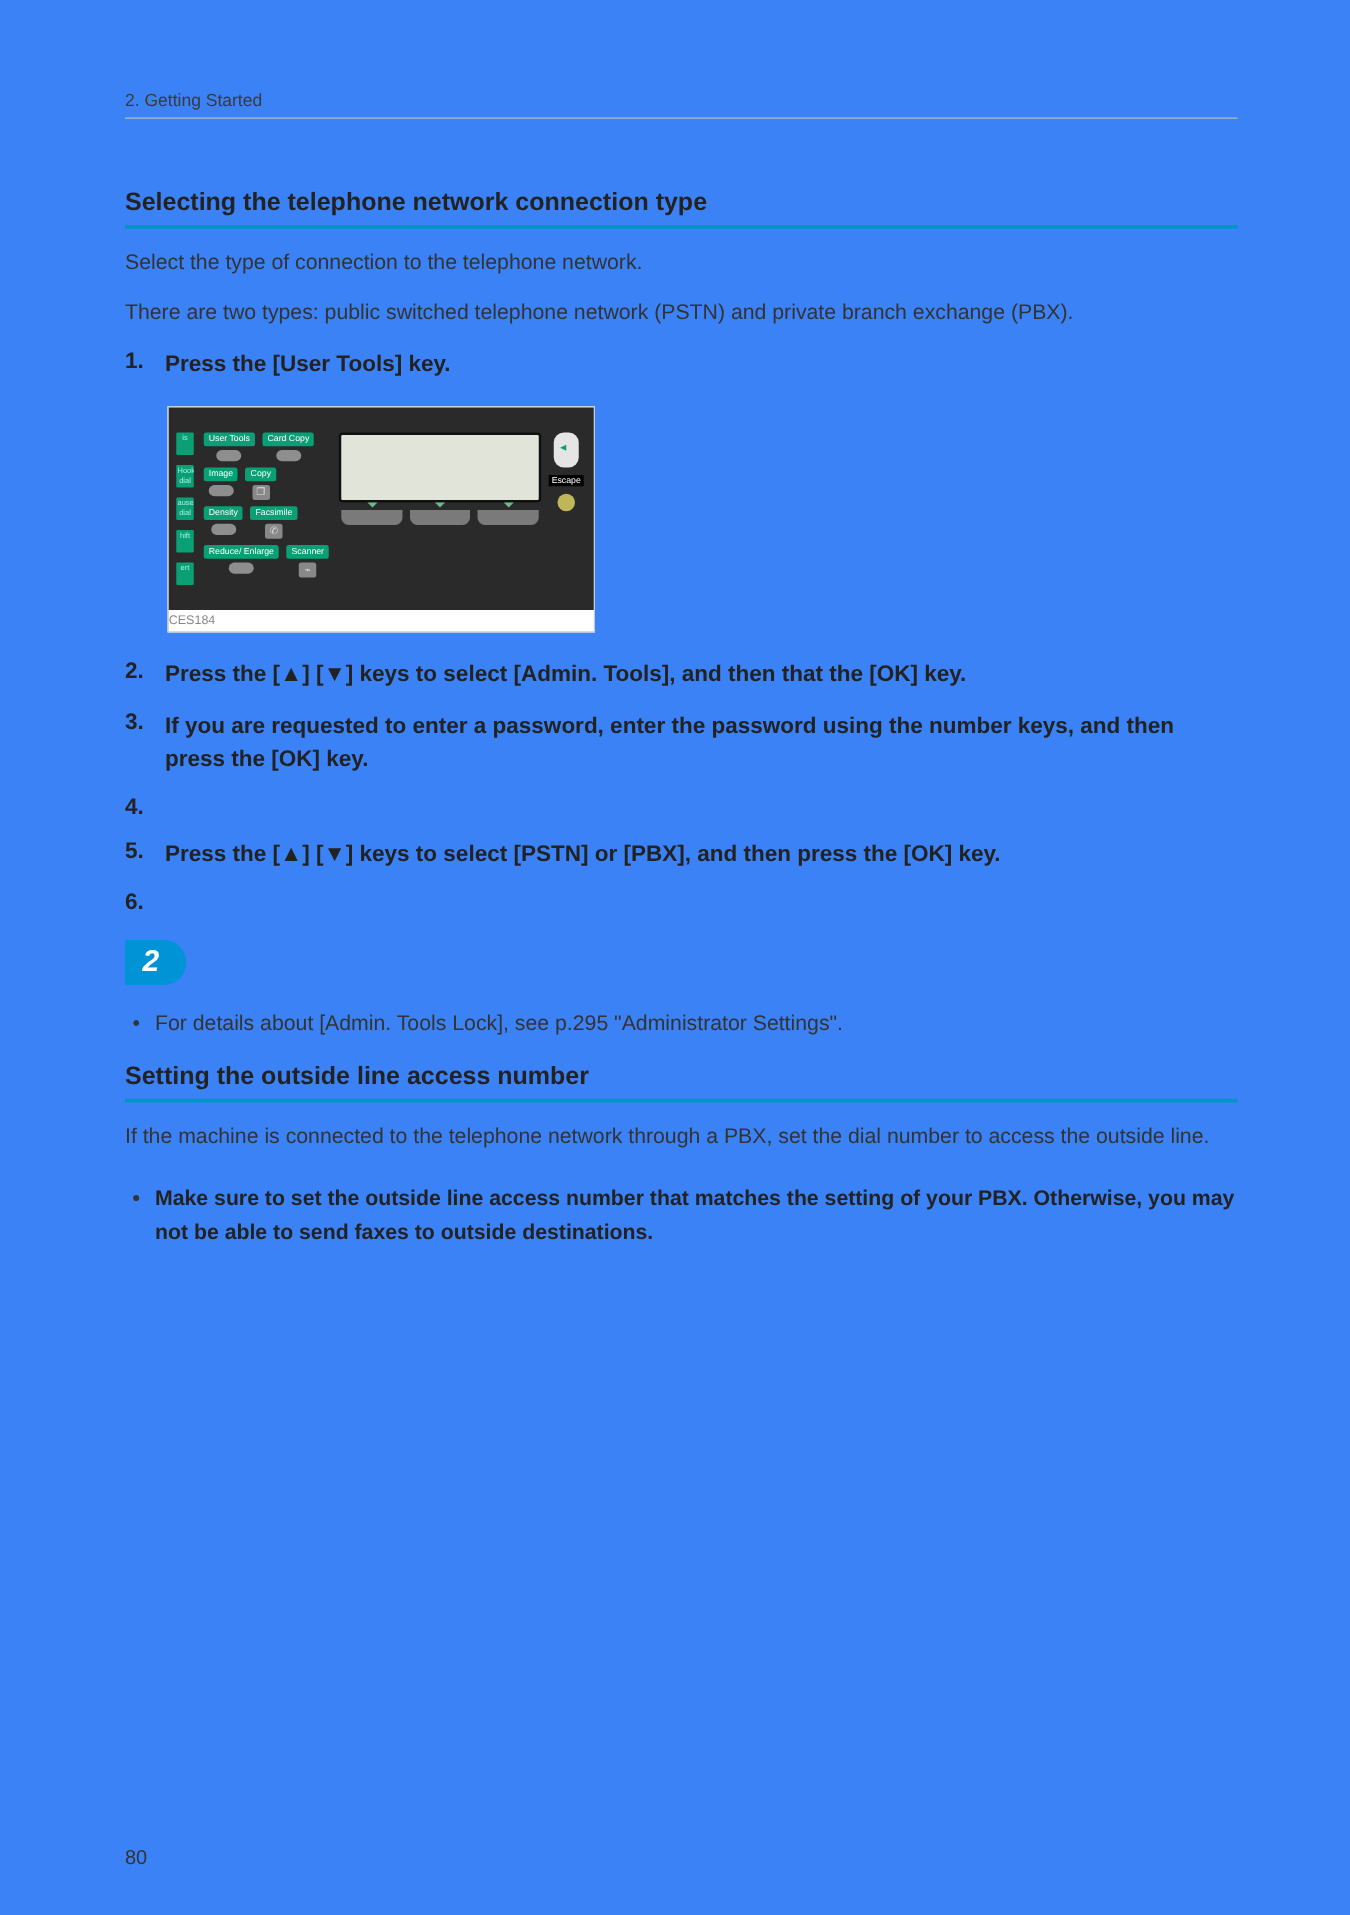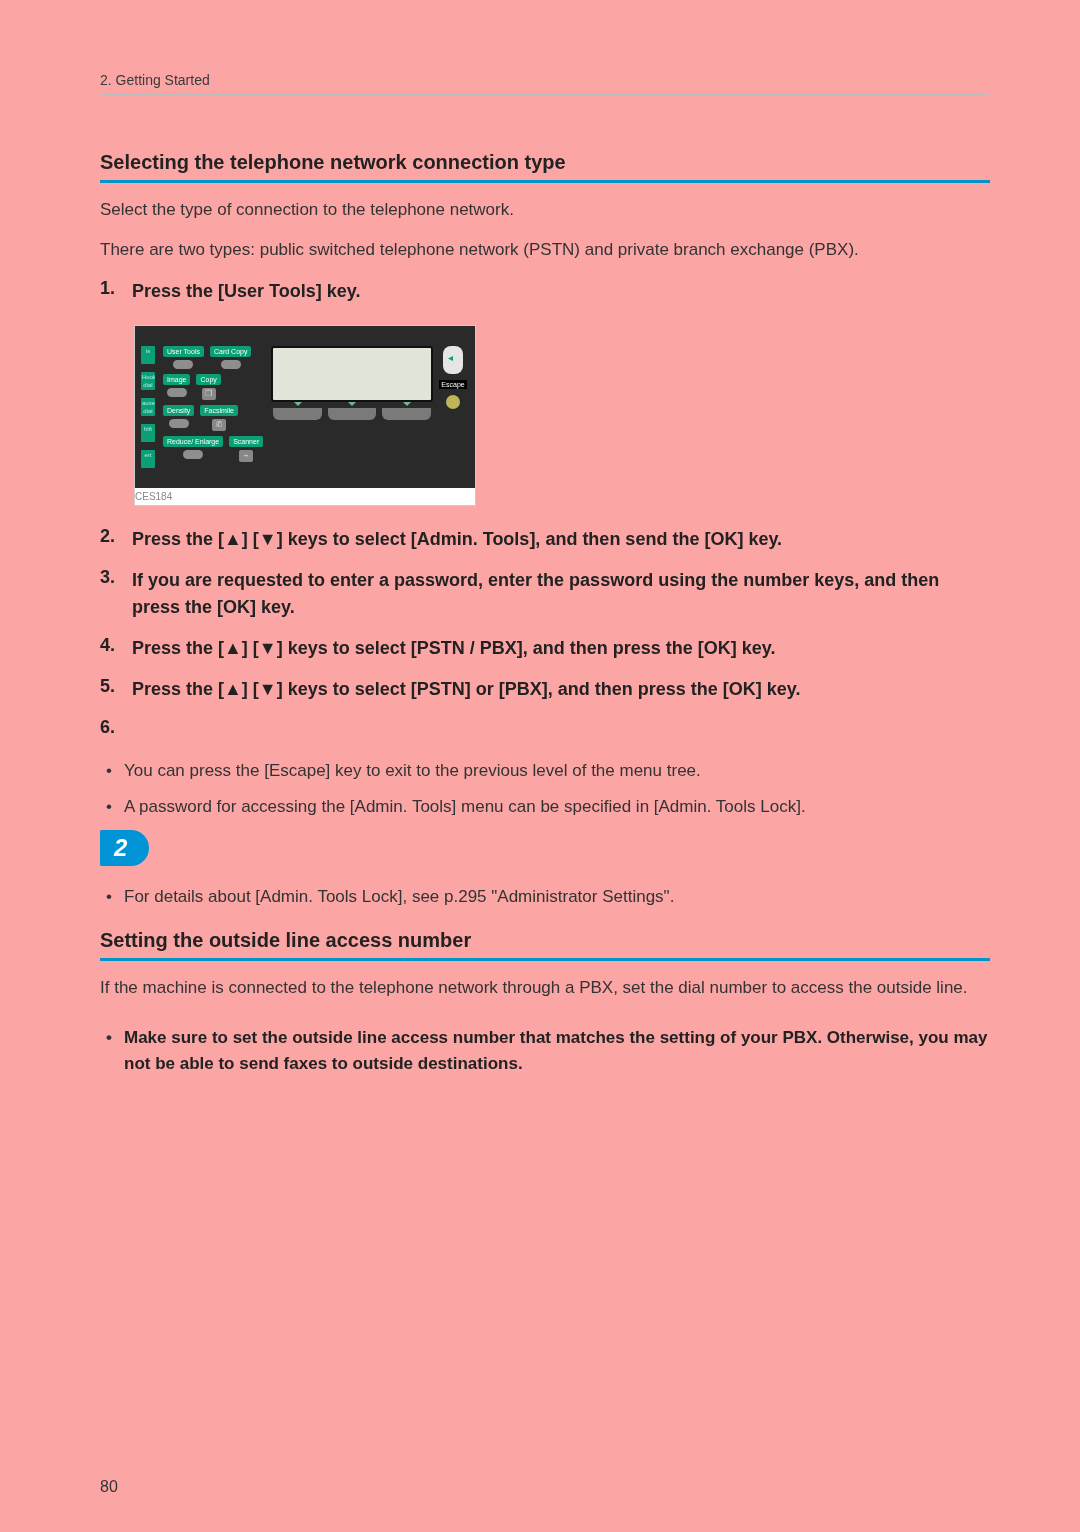--- a/index.html
+++ b/index.html
@@ -4,21 +4,21 @@
 <style>
   html, body {
     margin: 0;
     padding: 0;
     background: #f5f5f5;
     font-family: "Helvetica Neue", Arial, sans-serif;
   }
   .page {
     width: 1080px;
     height: 1532px;
-    background: #fca5a5;
+    background: #3b82f6;
     margin: 0 auto;
     position: relative;
     box-sizing: border-box;
     padding: 72px 90px 40px 100px;
     color: #222;
   }
   .header-line {
     font-size: 14px;
     color: #3a3a3a;
     border-bottom: 1px solid #bbb;
@@ -349,43 +349,38 @@
         <div class="escape-btn"></div>
       </div>
 
     </div>
     <div class="fig-caption">CES184</div>
   </div>
 
   <ol class="steps" start="2">
     <li>
       <span class="num">2.</span>
-      <span class="step-text arrow-glyph">Press the [▲] [▼] keys to select [Admin. Tools], and then send the [OK] key.</span>
+      <span class="step-text arrow-glyph">Press the [▲] [▼] keys to select [Admin. Tools], and then that the [OK] key.</span>
     </li>
     <li>
       <span class="num">3.</span>
       <span class="step-text">If you are requested to enter a password, enter the password using the number keys, and then press the [OK] key.</span>
     </li>
     <li>
       <span class="num">4.</span>
-      <span class="step-text arrow-glyph">Press the [▲] [▼] keys to select [PSTN / PBX], and then press the [OK] key.</span>
     </li>
     <li>
       <span class="num">5.</span>
       <span class="step-text arrow-glyph">Press the [▲] [▼] keys to select [PSTN] or [PBX], and then press the [OK] key.</span>
     </li>
     <li>
       <span class="num">6.</span>
     </li>
   </ol>
 
-  <ul class="bullets">
-    <li>You can press the [Escape] key to exit to the previous level of the menu tree.</li>
-    <li>A password for accessing the [Admin. Tools] menu can be specified in [Admin. Tools Lock].</li>
-  </ul>
 
   <div class="blue-tab">
     <div class="blue-tab-shape">2</div>
   </div>
 
   <ul class="bullets">
     <li>For details about [Admin. Tools Lock], see p.295 "Administrator Settings".</li>
   </ul>
 
   <h2 class="section" style="margin-top:18px">Setting the outside line access number</h2>

